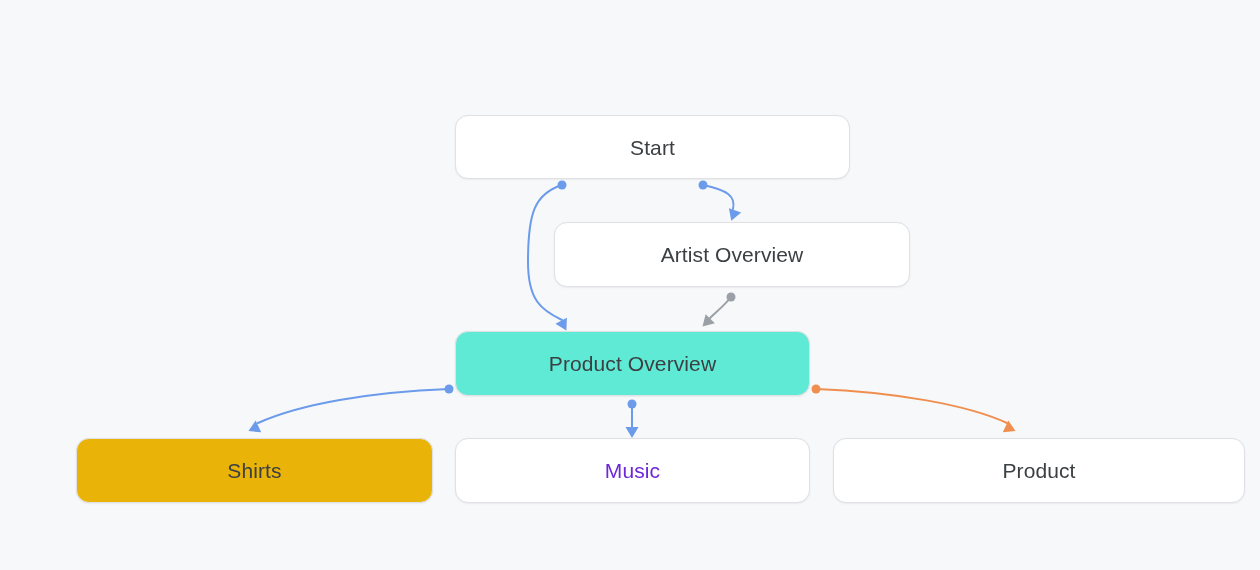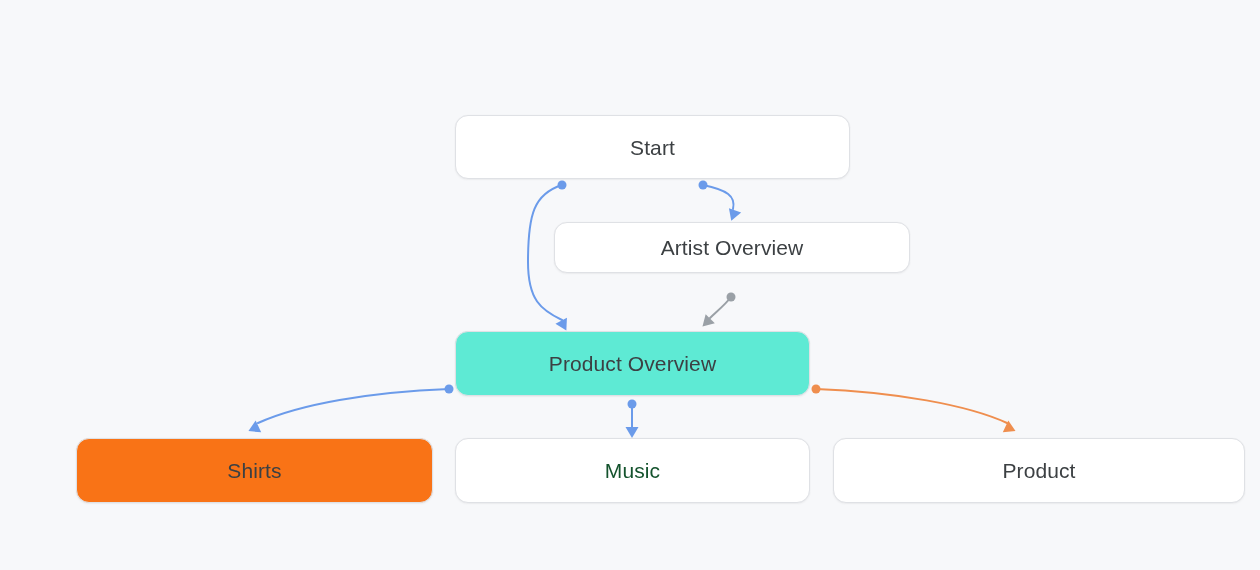--- a/index.html
+++ b/index.html
@@ -84,30 +84,30 @@
         <path d="M 816,389 C 895,392 968,405 1007,423" fill="none" stroke="#ef8e4e" stroke-width="2" stroke-linecap="round"></path>
         <circle cx="816" cy="389" r="4.5" fill="#ef8e4e"></circle>
         <polygon points="-6.5,-6 6.5,-6 0,5" fill="#ef8e4e" transform="translate(1011,429) rotate(-65)"></polygon>
       </g>
     </svg>
 
   <div id="node-layer">
       <div class="node" style="left: 455px; top: 115px; width: 395px; height: 64px; background: rgb(255, 255, 255); border-color: rgb(223, 225, 229);">
         <span class="node-label" style="color: rgb(60, 64, 67);">Start</span>
       </div>
-      <div class="node" style="left: 554px; top: 222px; width: 356px; height: 51px; background: rgb(255, 255, 255); border-color: rgb(223, 225, 229);">
+      <div class="node" style="left: 554px; top: 222px; width: 356px; height: 65px; background: rgb(255, 255, 255); border-color: rgb(223, 225, 229);">
         <span class="node-label" style="color: rgb(60, 64, 67);">Artist Overview</span>
       </div>
       <div class="node" style="left: 455px; top: 331px; width: 355px; height: 65px; background: #5eead4; border-color: rgb(223, 225, 229);">
         <span class="node-label" style="color: rgb(60, 64, 67);">Product Overview</span>
       </div>
-      <div class="node" style="left: 76px; top: 438px; width: 357px; height: 65px; background: #f97316; border-color: rgb(223, 225, 229);">
+      <div class="node" style="left: 76px; top: 438px; width: 357px; height: 65px; background: #eab308; border-color: rgb(223, 225, 229);">
         <span class="node-label" style="color: rgb(60, 64, 67);">Shirts</span>
       </div>
       <div class="node" style="left: 455px; top: 438px; width: 355px; height: 65px; background: rgb(255, 255, 255); border-color: rgb(223, 225, 229);">
-        <span class="node-label" style="color: #14532d;">Music</span>
+        <span class="node-label" style="color: #6d28d9;">Music</span>
       </div>
       <div class="node" style="left: 833px; top: 438px; width: 412px; height: 65px; background: rgb(255, 255, 255); border-color: rgb(223, 225, 229);">
         <span class="node-label" style="color: rgb(60, 64, 67);">Product</span>
       </div>
     </div>
 
 </div>
 
 </body></html>

